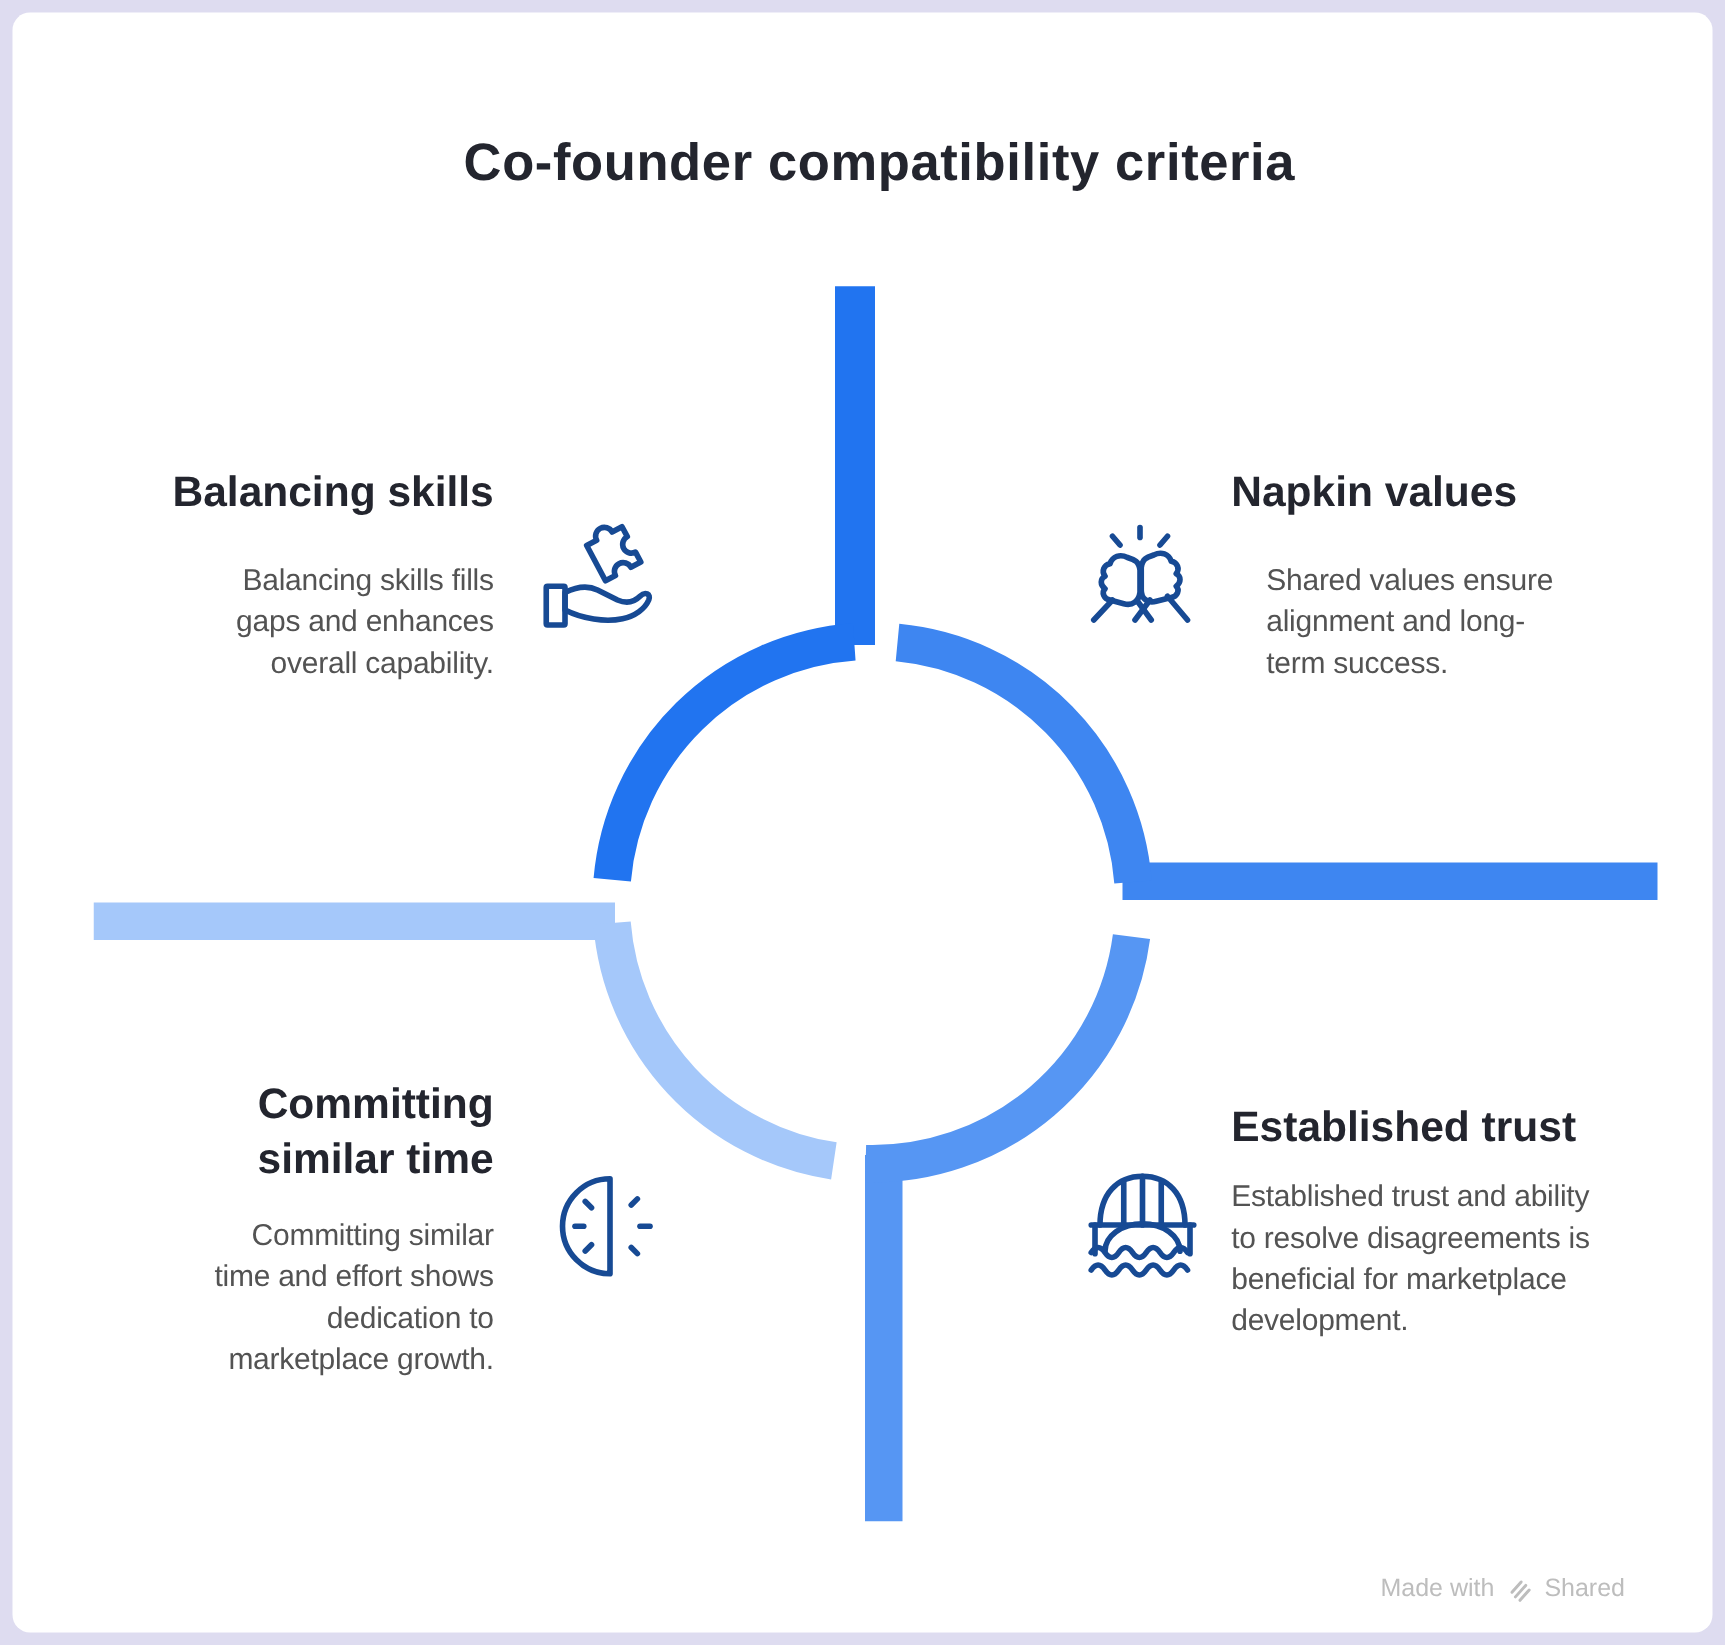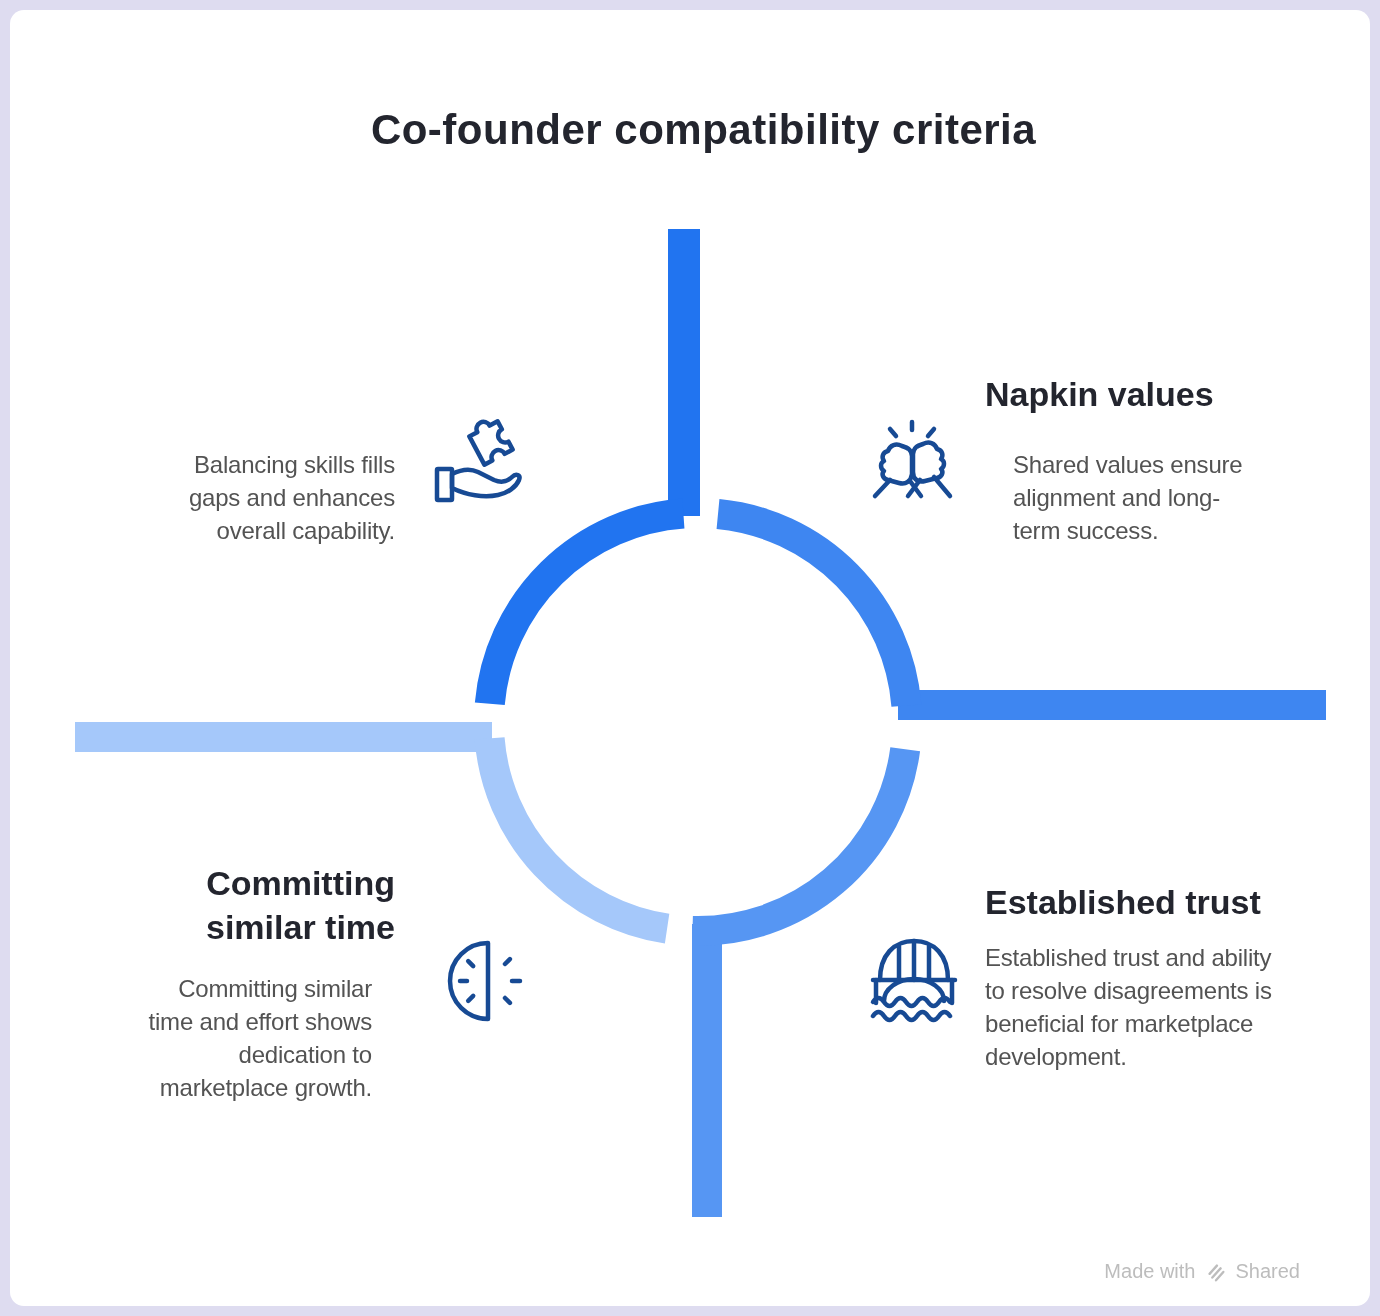--- a/index.html
+++ b/index.html
@@ -64,20 +64,21 @@
     <line class="connector arc-tr" x1="888" y1="695" x2="1316" y2="695" stroke-width="30"></line>
     <path class="arc arc-tr" d="M 896.4 695.6 A 209 209 0 0 0 708 504" stroke-width="30"></path>
 
     <line class="connector arc-bl" x1="65" y1="727" x2="482" y2="727" stroke-width="30"></line>
     <path class="arc arc-bl" d="M 479.6 728.4 A 209 209 0 0 0 657.1 918.7" stroke-width="30"></path>
 
     <line class="connector arc-br" x1="697" y1="914" x2="697" y2="1207" stroke-width="30"></line>
     <path class="arc arc-br" d="M 682.5 920.9 A 209 209 0 0 0 895.2 739.3" stroke-width="30"></path>
   </svg>
 
+  <div class="abs q-heading nowrap alignR" style="right:975px;top:362px;">Balancing skills</div>
   <div class="abs q-body alignR" style="right:975px;top:438px;width:250px;">Balancing skills fills gaps and enhances overall capability.</div>
   <svg class="abs icon-svg" style="left:424px;top:404px;" width="95" height="95" viewBox="0 0 95 95" aria-hidden="true">
     <path d="M 41 13 h 9 a 6.5 6.5 0 1 1 14 0 h 9 v 9 a 6.5 6.5 0 1 0 0 14 v 9 h -9 a 6.5 6.5 0 1 0 -14 0 h -9 z" transform="rotate(-28 57 29)"></path>
     <rect x="3" y="55" width="15" height="31" rx="1"></rect>
     <path d="M 18 60 C 28 55 36 54 44 58 L 60 66 C 67 69 73 68 78 63 C 82 59 87 61 85 66 C 82 73 74 79 64 81 C 50 84 32 81 18 74 Z"></path>
   </svg>
 
   <div class="abs q-heading nowrap" style="left:975px;top:362px;">Napkin values</div>
   <div class="abs q-body" style="left:975px;top:438px;width:252px;margin-left:28px;">Shared values ensure alignment and long-term success.</div>
   <svg class="abs icon-svg" style="left:856px;top:406px;" width="92" height="92" viewBox="0 0 92 92" aria-hidden="true">
@@ -86,21 +87,21 @@
     <path d="M 68 13 l -6 7"></path>
     <path d="M 36 30 C 30 27 24 29 22 35 C 17 36 15 41 18 45 C 14 47 14 52 18 55 C 15 58 17 63 22 64 L 33 67 C 40 69 45 65 46 58 L 46 40 C 45 33 42 32 36 30 Z"></path>
     <path d="M 57 28 C 63 25 69 27 71 33 C 76 34 78 39 75 43 C 79 45 79 50 75 53 C 78 56 76 61 71 62 L 59 65 C 52 67 47 63 47 56 L 47 38 C 48 31 51 30 57 28 Z"></path>
     <path d="M 24 64 L 9 80"></path>
     <path d="M 68 61 L 84 80"></path>
     <path d="M 54 64 L 42 80"></path>
     <path d="M 44 65 L 55 80"></path>
   </svg>
 
   <div class="abs q-heading alignR" style="right:975px;top:851px;width:260px;">Committing similar time</div>
-  <div class="abs q-body alignR" style="right:998px;top:962px;width:240px;">Committing similar time and effort shows dedication to marketplace growth.</div>
+  <div class="abs q-body alignR" style="right:975px;top:962px;width:240px;">Committing similar time and effort shows dedication to marketplace growth.</div>
   <svg class="abs icon-svg" style="left:434px;top:925px;" width="80" height="92" viewBox="0 0 80 92" aria-hidden="true">
     <path d="M 44 8 A 38 38 0 0 0 44 84 Z"></path>
     <path d="M 24.2 26.2 L 29.2 31.2"></path>
     <path d="M 16 46 L 23 46"></path>
     <path d="M 24.2 65.8 L 29.2 60.8"></path>
     <path d="M 61 29 L 65.9 24.1"></path>
     <path d="M 68 46 L 76 46"></path>
     <path d="M 61 63 L 65.9 67.9"></path>
   </svg>
 

